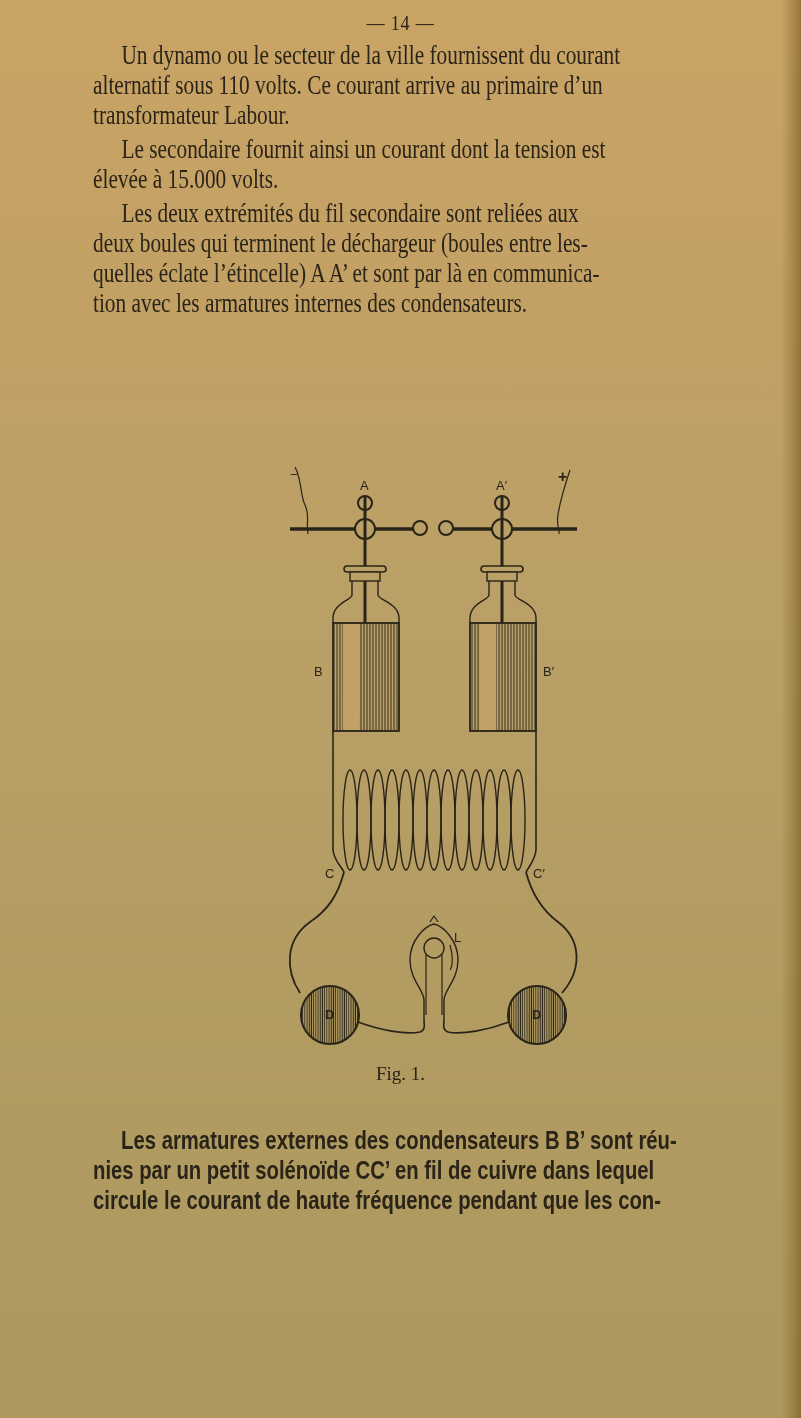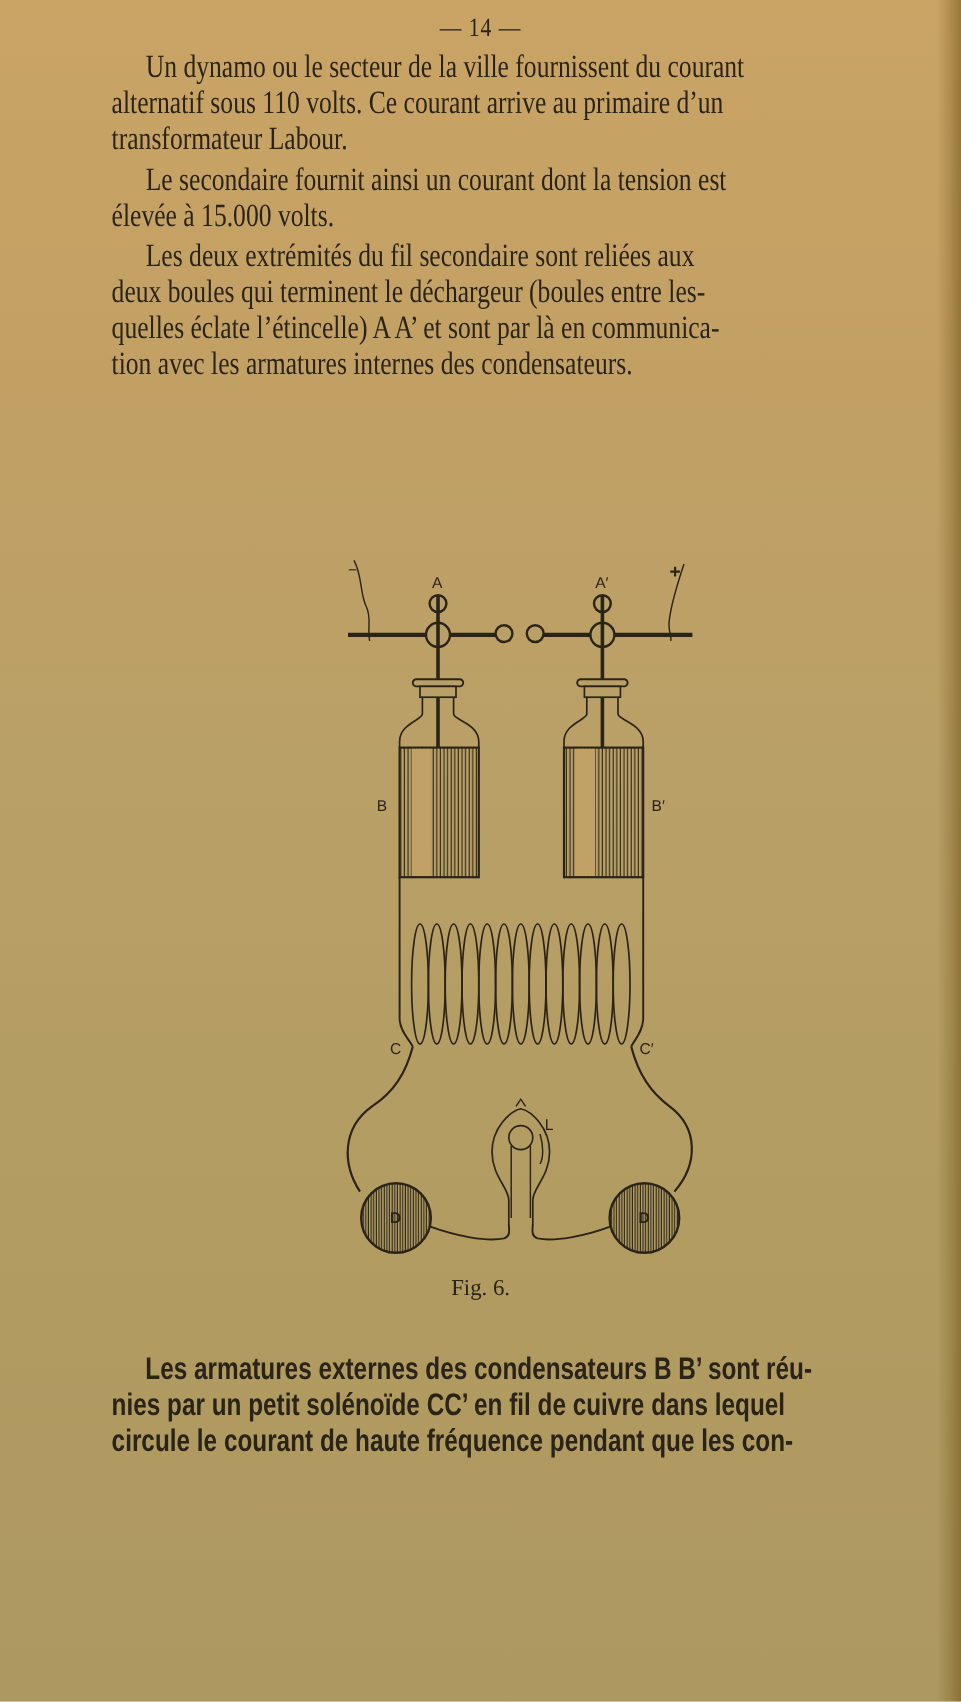--- a/index.html
+++ b/index.html
@@ -184,19 +184,19 @@
     <text x="74" y="236" class="fig-label">B</text>
     <text x="303" y="236" class="fig-label">B′</text>
     <text x="85" y="438" class="fig-label">C</text>
     <text x="293" y="438" class="fig-label">C′</text>
     <text x="214" y="502" class="fig-label">L</text>
     <text x="85" y="579" class="fig-label" style="font-weight:bold;">D</text>
     <text x="292" y="579" class="fig-label" style="font-weight:bold;">D</text>
   </svg>
 </div>
 
-<div class="fig-caption">Fig. 6.</div>
+<div class="fig-caption">Fig. 1.</div>
 
 <div class="para bold-para" style="top:1125px; font-size:26px;">
   <span class="line indent">Les armatures externes des condensateurs B B’ sont réu-</span>
   <span class="line">nies par un petit solénoïde CC’ en fil de cuivre dans lequel</span>
   <span class="line">circule le courant de haute fréquence pendant que les con-</span>
 </div>
 
 </body></html>

